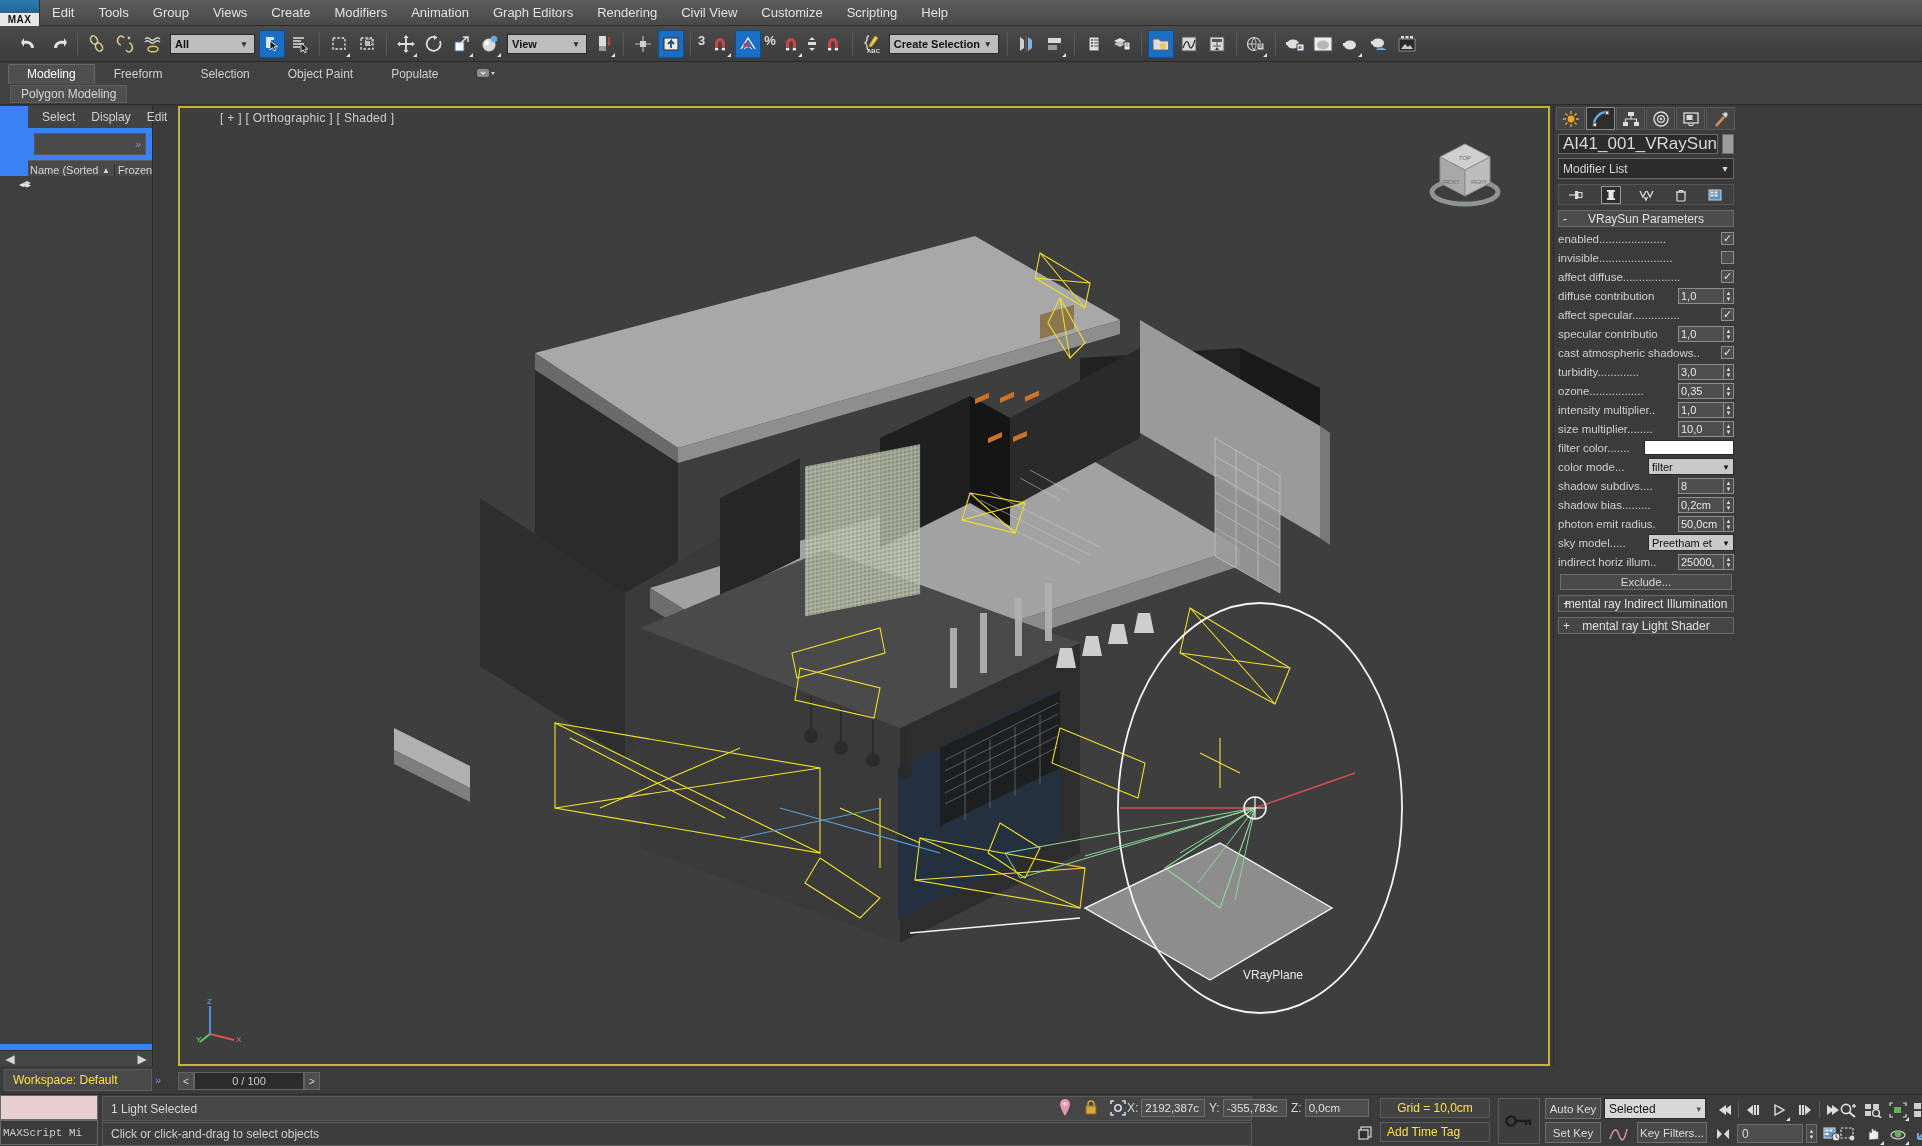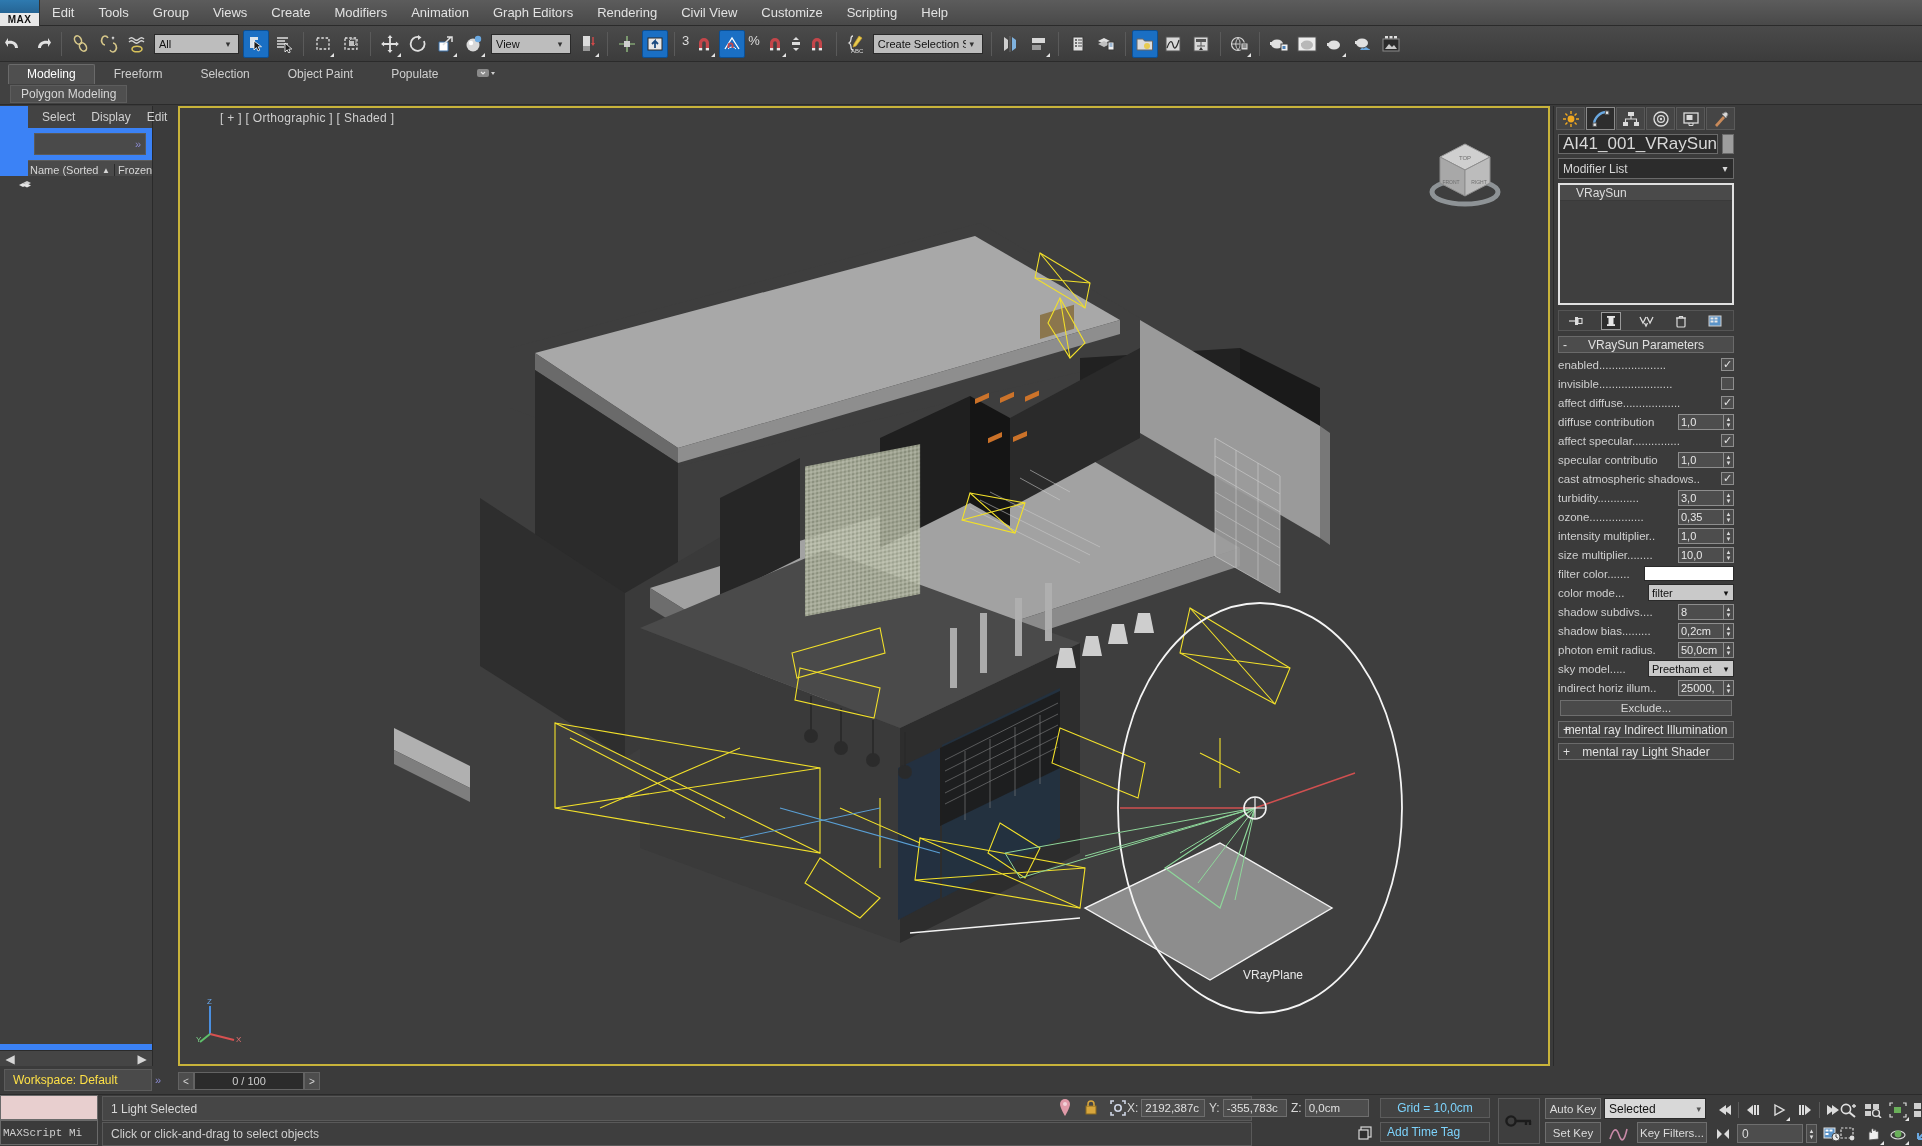--- a/index.html
+++ b/index.html
@@ -31,21 +31,21 @@
   .menu-item{
     padding:0 12px; height:26px; line-height:26px; font-size:13px; color:#e2e2e2;
     cursor:default; white-space:nowrap;
   }
 
   
   #maintoolbar{
     position:absolute; left:0; top:26px; width:1922px; height:36px;
     background:linear-gradient(#4a4a4a,#3c3c3c);
     border-bottom:1px solid #2b2b2b;
-    display:flex; align-items:center; padding-left:0;
+    display:flex; align-items:center; padding-left:16px;font-weight:bold;
   }
   .tbtn{
     width:26px;height:28px;margin:0 1px; border:1px solid transparent;
     display:flex;align-items:center;justify-content:center;
     border-radius:2px; position:relative; flex:0 0 auto;
   }
   .tbtn.on{ background:#1a6fc4; border:1px solid #0d4f92; }
   .tsep{ width:1px;height:24px;background:#2e2e2e;border-right:1px solid #5a5a5a;margin:0 5px; flex:0 0 auto;}
   .tcombo{
     height:20px; background:#bdbdbd; color:#111; border:1px solid #2a2a2a;
@@ -182,21 +182,21 @@
     background:#464646;border:1px solid #595959;display:flex;align-items:center;
     padding-left:8px;font-size:12px;color:#d8d8d8;}
   #prompt2{ position:absolute;left:102px;top:27px;width:1150px;height:24px;
     background:#3e3e3e;border:1px solid #595959;display:flex;align-items:center;
     padding-left:8px;font-size:12px;color:#cfcfcf;}
   .coordgrp{ position:absolute; display:flex;align-items:center;gap:3px;}
   .coordfld{ height:18px;background:#4d4d4d;border:1px solid #6e6e6e;
     font-size:11.5px;color:#e0e0e0;display:flex;align-items:center;padding-left:3px;
     overflow:hidden; white-space:nowrap;}
   .gridlbl{ height:20px;background:#434343;border:1px solid #5c5c5c;
-    font-size:12px;display:flex;align-items:center;justify-content:center;color:#7dd3fc;}
+    font-size:12px;display:flex;align-items:center;justify-content:center;color:#fde047;}
   .akbtn{ background:#4a4a4a;border:1px solid #6e6e6e;font-size:11.5px;
     display:flex;align-items:center;justify-content:center;color:#dcdcdc;}
   .navbtn{ width:24px;height:23px;display:flex;align-items:center;justify-content:center;
     position:relative;}
   svg{ display:block; }
 </style>
 </head>
 <body>
 
 <div id="menubar">
@@ -781,23 +781,20 @@
   <div id="cp-name">
     <div class="nm">AI41_001_VRaySun</div>
     <div class="sw"></div>
   </div>
 
   <div id="cp-modlist">
     <span>Modifier List</span>
     <span class="arr">▾</span>
   </div>
 
-  <div id="cp-stack">
-    <div class="stack-row">VRaySun</div>
-  </div>
 
   <div id="cp-stackbtns">
     <div class="sbt">
       <svg width="16" height="14" viewBox="0 0 16 14">
           <path d="M1 7h6" stroke="#dcdcdc" stroke-width="1.2"></path>
           <rect x="7" y="3" width="3" height="8" fill="#dcdcdc"></rect>
           <rect x="10" y="4.5" width="4" height="5" fill="none" stroke="#dcdcdc" stroke-width="1.1"></rect>
         </svg>
     </div>
     <div class="sbt on">

